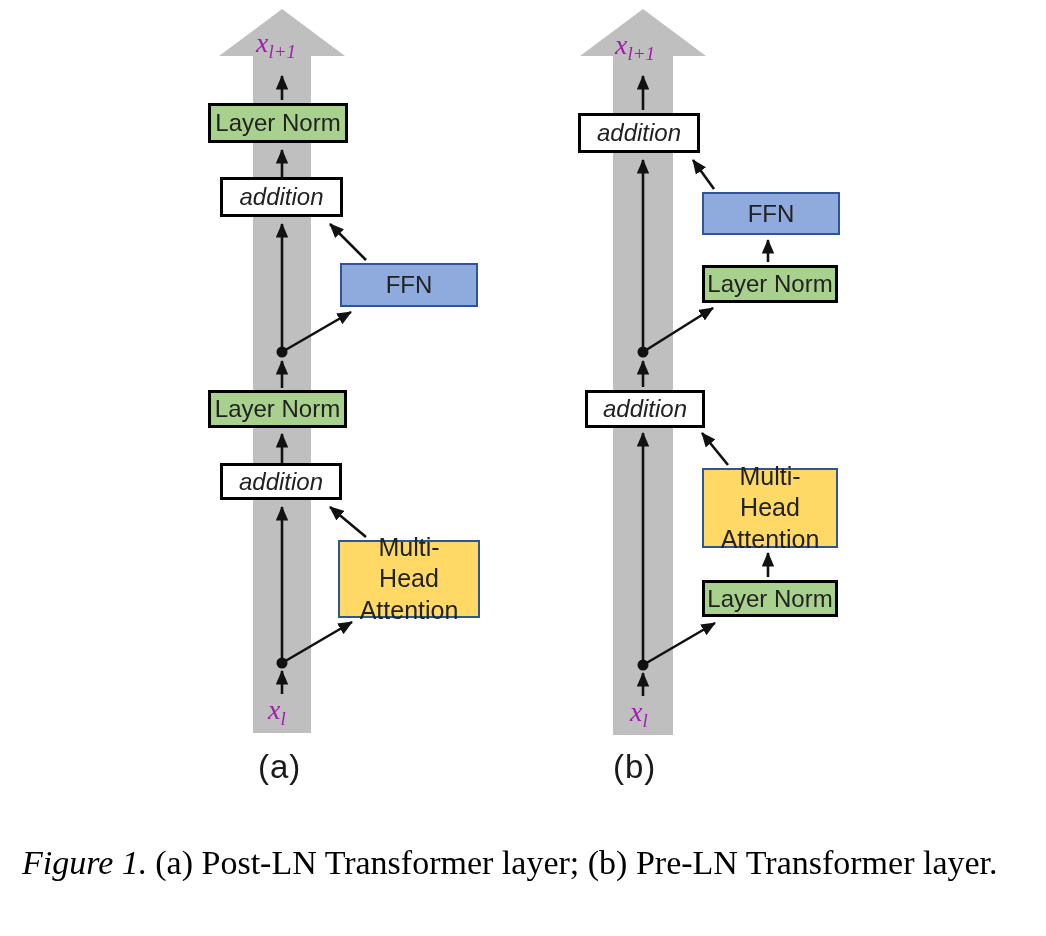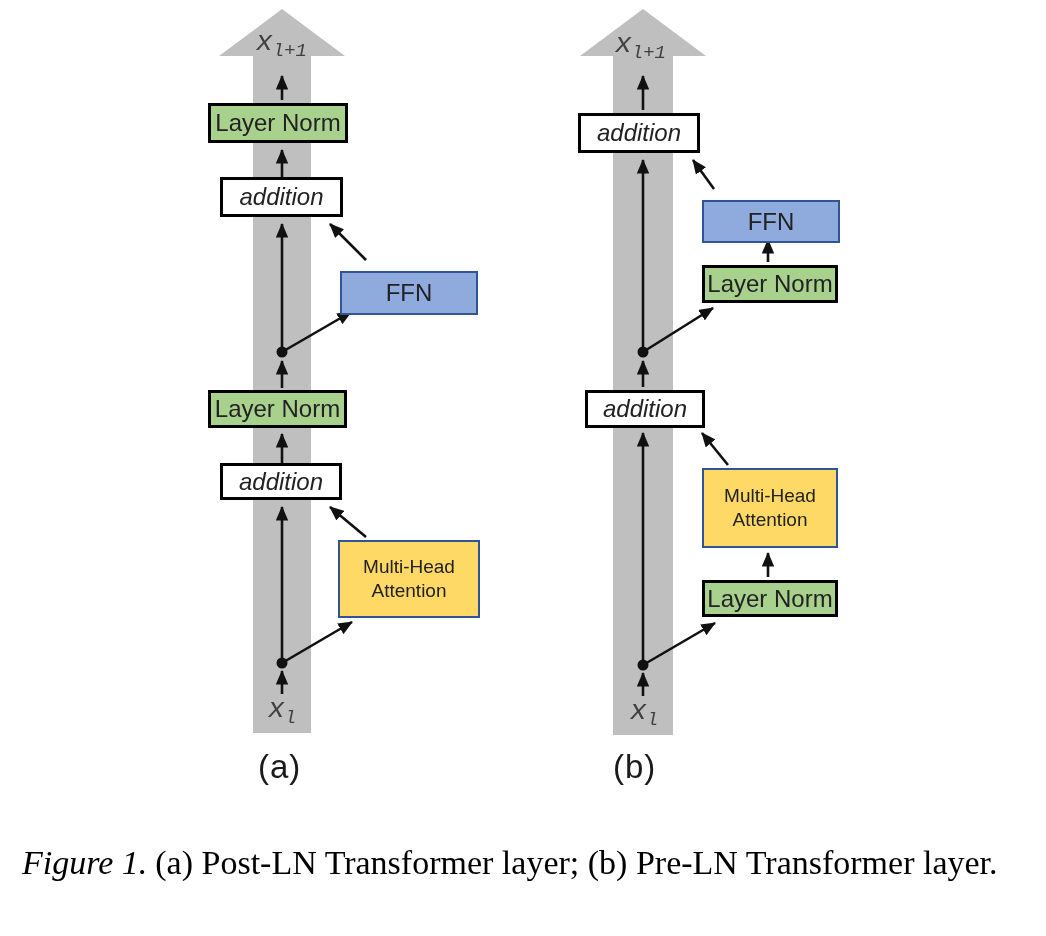--- a/index.html
+++ b/index.html
@@ -23,29 +23,29 @@
     display: flex;
     align-items: center;
     justify-content: center;
     text-align: center;
     font-size: 24px;
     color: var(--text-dark);
     line-height: 1.25;
   }
   .box.greenbox  { background: var(--layer-norm-fill); border: 3px solid var(--black-border); }
   .box.whitebox  { background: var(--addition-fill);   border: 3px solid var(--black-border); font-style: italic; }
-  .box.bluebox   { background: var(--ffn-fill);        border: 2px solid var(--accent-border); margin-top: 8px; }
-  .box.yellowbox { background: var(--mha-fill);        border: 2px solid var(--accent-border); font-size: 19px; }
+  .box.bluebox   { background: var(--ffn-fill);        border: 2px solid var(--accent-border); }
+  .box.yellowbox { background: var(--mha-fill);        border: 2px solid var(--accent-border); font-size: 25px; }
 
   .mathlbl {
     position: absolute;
-    font-family: Liberation Mono, monospace;
+    font-family: Liberation Serif, serif;
     font-style: italic;
     font-size: 28px;
-    color: #404040;
+    color: #a21caf;
     white-space: nowrap;
   }
   .mathlbl sub {
     font-size: 19px;
     line-height: 0;
     vertical-align: -6px;
   }
   .sublabel {
     position: absolute;
     font-size: 33px;

